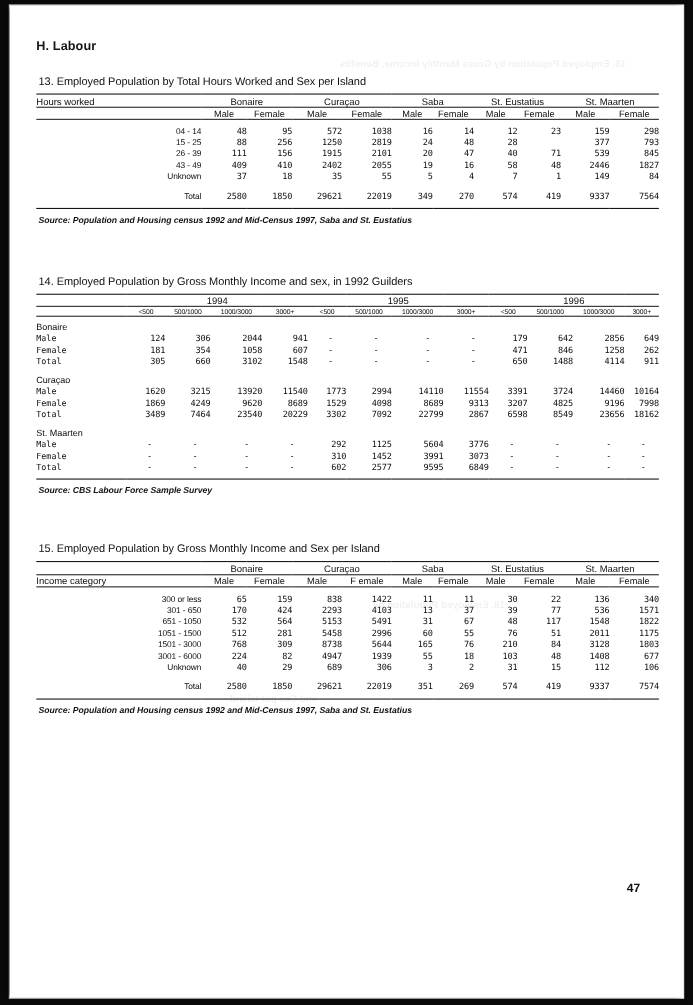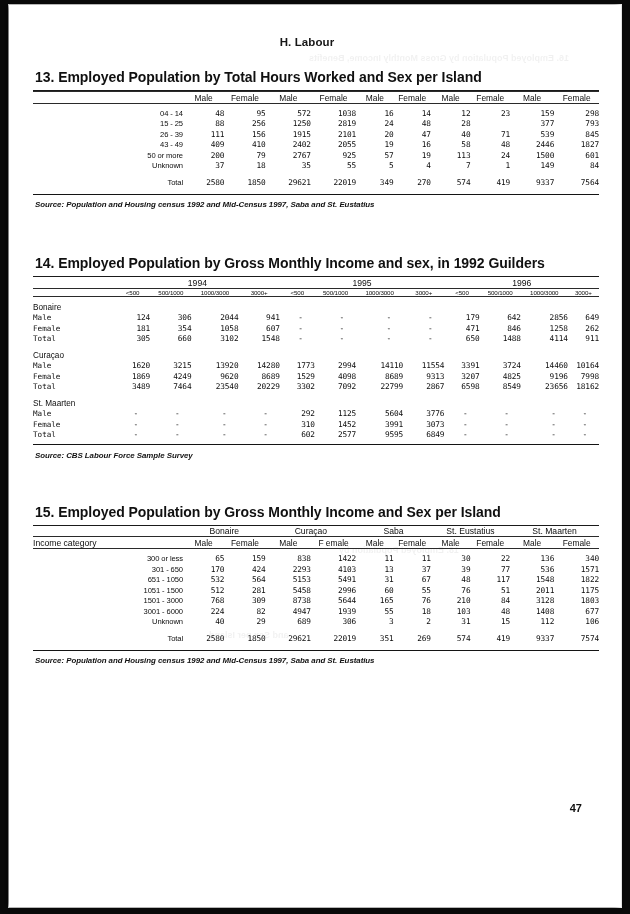--- a/index.html
+++ b/index.html
@@ -21,37 +21,37 @@
     box-shadow: -3px 0 5px rgba(0,0,0,0.55), 0 0 0 1px #efefef;
   }
   .sheet-inner {
     position: absolute;
     left: 0; top: 0; right: 0; bottom: 0;
     padding: 0 22px 0 24px;
   }
 
   
   .running-head {
-    text-align: center;
+    text-align: left;
     font-size: 11.5px;
     font-weight: bold;
     color: #161616;
     padding-top: 31px;
     padding-right: 18px;
     letter-spacing: 0.1px;
   }
 
   
   .tbl-block { margin-top: 21px; }
   #block-14 { margin-top: 46px; }
   #block-15 { margin-top: 44px; }
 
   .tbl-caption {
-    font-size: 14px;
-    font-weight: bold;
+    font-size: 10px;
+    font-weight: normal;
     color: #101010;
     letter-spacing: -0.05px;
     margin-bottom: 5px;
     padding-left: 2px;
   }
 
   table.grid {
     width: 100%;
     border-collapse: collapse;
     font-size: 8.2px;
@@ -199,20 +199,28 @@
             <col style="width:6.6%">
           <col style="width:7.0%">
             <col style="width:7.0%">
           <col style="width:7.8%">
             <col style="width:7.9%">
         </colgroup>
         <tbody>
             <tr class="rule-top">
               <td colspan="11"></td>
             </tr>
+        <tr>
+          <th class="hdr-stub">Hours worked</th>
+          <th class="hdr-island" colspan="2">Bonaire</th>
+          <th class="hdr-island" colspan="2">Curaçao</th>
+          <th class="hdr-island" colspan="2">Saba</th>
+          <th class="hdr-island" colspan="2">St. Eustatius</th>
+          <th class="hdr-island" colspan="2">St. Maarten</th>
+        </tr>
         <tr class="rule-mid">
               <td colspan="11"></td>
             </tr>
         <tr>
           <th></th>
           <th class="hdr-sex">Male</th>
           <th class="hdr-sex">Female</th>
           <th class="hdr-sex">Male</th>
           <th class="hdr-sex">Female</th>
           <th class="hdr-sex">Male</th>
@@ -274,33 +282,20 @@
               <td class="num">409</td>
               <td class="num">410</td>
               <td class="num">2402</td>
               <td class="num">2055</td>
               <td class="num">19</td>
               <td class="num">16</td>
               <td class="num">58</td>
               <td class="num">48</td>
               <td class="num">2446</td>
               <td class="num">1827</td>
-            </tr>
-            <tr class="data">
-              <td class="stub">50 or more</td>
-              <td class="num">200</td>
-              <td class="num">79</td>
-              <td class="num">2767</td>
-              <td class="num">925</td>
-              <td class="num">57</td>
-              <td class="num">19</td>
-              <td class="num">113</td>
-              <td class="num">24</td>
-              <td class="num">1500</td>
-              <td class="num">601</td>
             </tr>
             <tr class="data">
               <td class="stub">Unknown</td>
               <td class="num">37</td>
               <td class="num">18</td>
               <td class="num">35</td>
               <td class="num">55</td>
               <td class="num">5</td>
               <td class="num">4</td>
               <td class="num">7</td>
@@ -448,21 +443,21 @@
               <td colspan="13" style="height: 7px; font-size: 0px; line-height: 0;"></td>
             </tr>
             <tr class="data">
               <td class="grp" colspan="13">Curaçao</td>
             </tr>
             <tr class="data tight">
               <td class="sub">Male</td>
               <td class="num">1620</td>
               <td class="num">3215</td>
               <td class="num">13920</td>
-              <td class="num">14280</td>
+              <td class="num">11540</td>
               <td class="num">1773</td>
               <td class="num">2994</td>
               <td class="num">14110</td>
               <td class="num">11554</td>
               <td class="num">3391</td>
               <td class="num">3724</td>
               <td class="num">14460</td>
               <td class="num">10164</td>
             </tr>
             <tr class="data tight">

